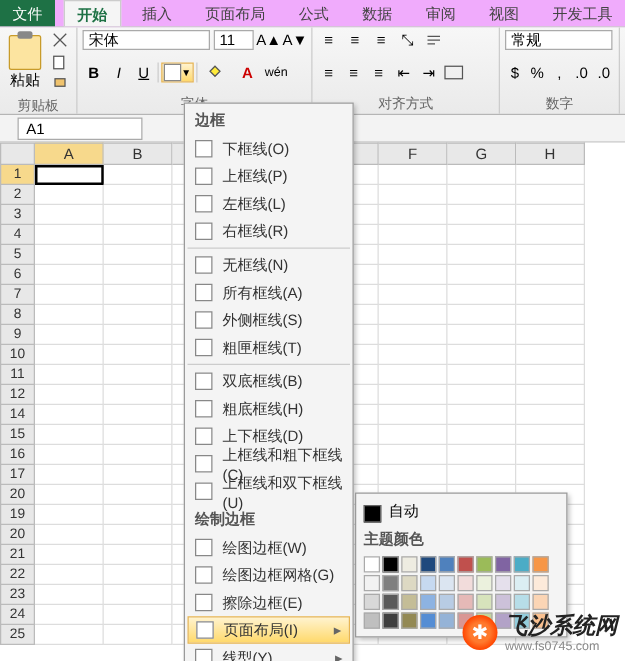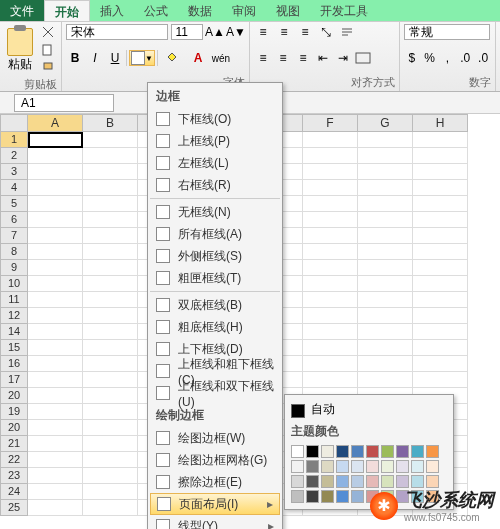--- a/index.html
+++ b/index.html
@@ -1,25 +1,25 @@
 <!DOCTYPE html>
 <html><head>
 <meta charset="utf-8">
 <style>
 *{box-sizing:border-box;margin:0;padding:0;font-family:"Microsoft YaHei",SimSun,Arial,sans-serif;font-size:12px;}
 body{background:#fff;width:500px;height:529px;overflow:hidden;position:relative;}
-.tabs{display:flex;background:#86efac;height:22px;border-bottom:1px solid #ccc;}
+.tabs{display:flex;background:#f0abfc;height:22px;border-bottom:1px solid #ccc;justify-content:space-between;}
 .tab{padding:3px 10px;color:#444;cursor:pointer;}
 .tab.file{background:#1e7145;color:#fff;}
 .tab.active{background:#f5f5f5;border:1px solid #ccc;border-bottom:none;color:#1e7145;font-weight:bold;}
 .ribbon{display:flex;height:70px;background:linear-gradient(#f7f7f7,#eaeaea);border-bottom:1px solid #b5b5b5;}
 .grp{display:flex;flex-direction:column;justify-content:space-between;border-right:1px solid #ccc;padding:2px 4px 1px;}
 .grp-top{display:flex;gap:3px;align-items:center;}
 .grp-row{display:flex;gap:2px;align-items:center;margin-top:2px;}
-.grp-lbl{text-align:right;color:#666;font-size:11px;padding-top:1px;}
+.grp-lbl{text-align:center;color:#666;font-size:11px;padding-top:1px;}
 .btn-lg{display:flex;flex-direction:column;align-items:center;width:36px;cursor:pointer;}
 .paste-ico{width:26px;height:28px;background:#fce4a0;border:1px solid #c89b2a;border-radius:2px;position:relative;}
 .paste-ico:before{content:"";position:absolute;top:-4px;left:6px;width:12px;height:6px;background:#888;border-radius:2px;}
 .sm{width:18px;height:16px;display:flex;align-items:center;justify-content:center;cursor:pointer;border:1px solid transparent;}
 .sel{height:16px;border:1px solid #aaa;background:#fff;display:flex;align-items:center;padding:0 4px;cursor:pointer;}
 .bold{font-weight:bold;}.ital{font-style:italic;}.uline{text-decoration:underline;}
 .hl-o{background:linear-gradient(#fff3cf,#ffd96b);border:1px solid #e8b552!important;}
 .namebox-row{display:flex;height:22px;border-bottom:1px solid #ccc;background:#f3f3f3;align-items:center;}
 .namebox{width:100px;height:18px;background:#fff;border:1px solid #aaa;margin-left:6px;padding:0 6px;display:flex;align-items:center;}
 .sheet{position:relative;}
@@ -53,20 +53,21 @@
 .wm-txt2{font-size:10px;color:#888;}
 svg{display:block;}
 </style>
 </head>
 <body>
 
 <div class="tabs">
   <div class="tab file">文件</div>
   <div class="tab active">开始</div>
   <div class="tab">插入</div>
+  <div class="tab">页面布局</div>
   <div class="tab">公式</div>
   <div class="tab">数据</div>
   <div class="tab">审阅</div>
   <div class="tab">视图</div>
   <div class="tab">开发工具</div>
 </div>
 
 <div class="ribbon">
   <div class="grp" style="width:62px">
     <div class="grp-top">

